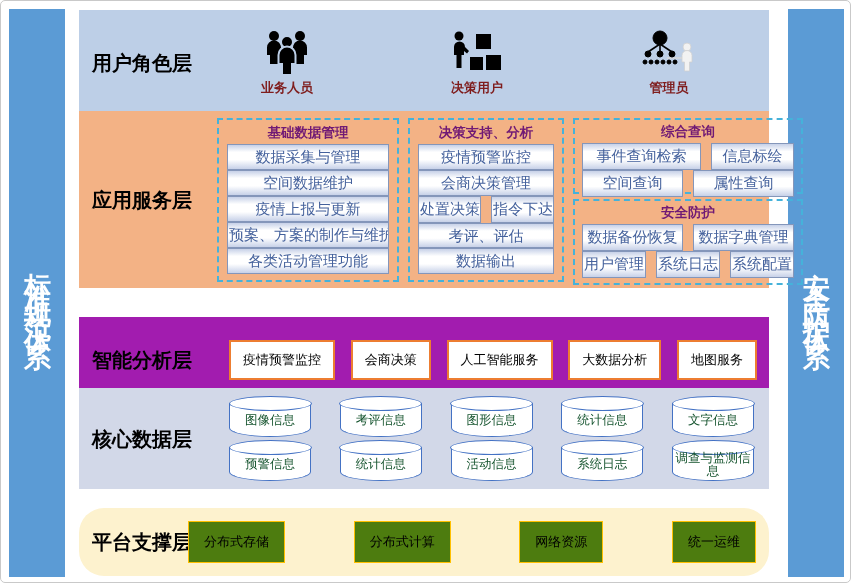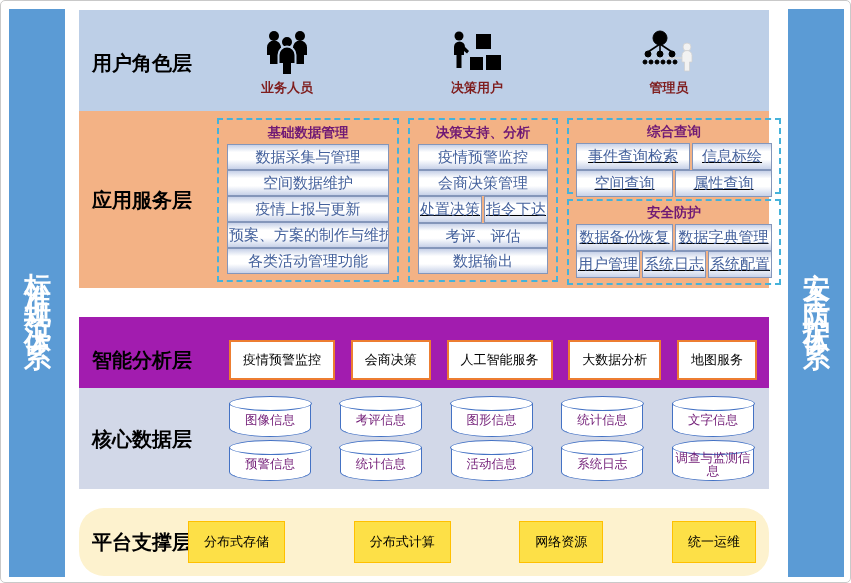--- a/index.html
+++ b/index.html
@@ -62,21 +62,21 @@
   .gcol .gb { flex:1; }
   .gtitle {
     text-align:center; color:#701a75; font-weight:bold; font-size:13.5px;
     padding:1px 0 2px 0; white-space:nowrap;
   }
   .itm {
     background:linear-gradient(180deg,#c7d1e8 0%,#ffffff 30%,#ffffff 62%,#c7d1e8 100%);
     border:1px solid #8496ba; color:#44619c; font-size:15px; text-align:center;
     padding:3px 1px; white-space:nowrap; overflow:hidden;
   }
-  .irow { display:flex; gap:2px;text-decoration:underline; }
+  .irow { display:flex; gap:10px; }
   .irow .itm { flex:1; }
   .irow .wide { flex:1.45; }
 
   
   .intel-items {
     position:absolute; left:150px; right:12px; top:50%; transform:translateY(-50%);
     display:flex; justify-content:space-between; align-items:center;
   }
   .intel-box {
     background:#ffffff; border:2px solid #ed7d31; color:#000;
@@ -93,31 +93,31 @@
     position:relative; height:34px; margin-top:7px; background:#ffffff;
     border:1.5px solid #4472c4; border-top:none;
     border-radius:0 0 41px 41px / 0 0 9px 9px;
     display:flex; align-items:center; justify-content:center;
   }
   .cyl::before {
     content:""; position:absolute; top:-7px; left:-1.5px; right:-1.5px; height:13px;
     background:#ffffff; border:1.5px solid #4472c4; border-radius:50%;
   }
   .cyl span {
-    position:relative; z-index:1; color:#701a75; font-size:12.5px;
+    position:relative; z-index:1; color:#14532d; font-size:12.5px;
     text-align:center; line-height:1.05; padding-top:3px;
   }
 
   
   .plat-items {
     position:absolute; left:109px; right:13px; top:50%; transform:translateY(-50%);
     display:flex; justify-content:space-between; align-items:center;
   }
   .plat-box {
-    background:#fde047; border:1.5px solid #ffc000; color:#000;
+    background:#4d7c0f; border:1.5px solid #ffc000; color:#000;
     font-size:13px; padding:11px 15px; text-align:left; white-space:nowrap;
   }
 </style>
 </head>
 <body>
 
 <div class="canvas">
 
   <div class="pillar left">
     <span>标准规范体系</span>

